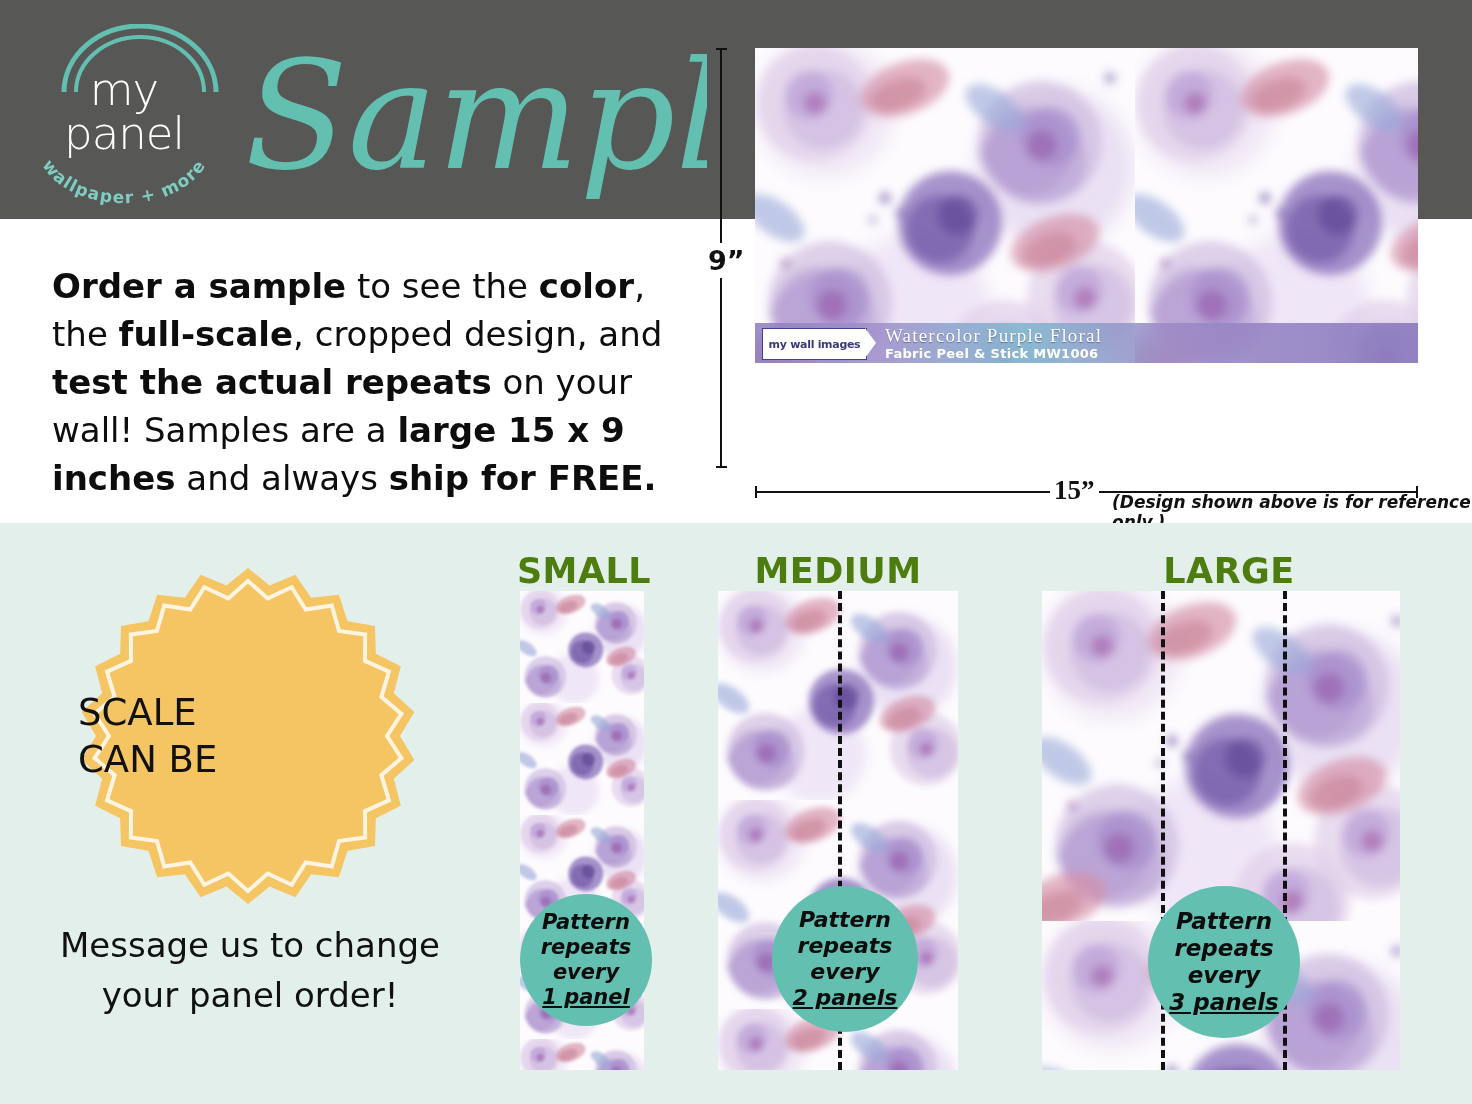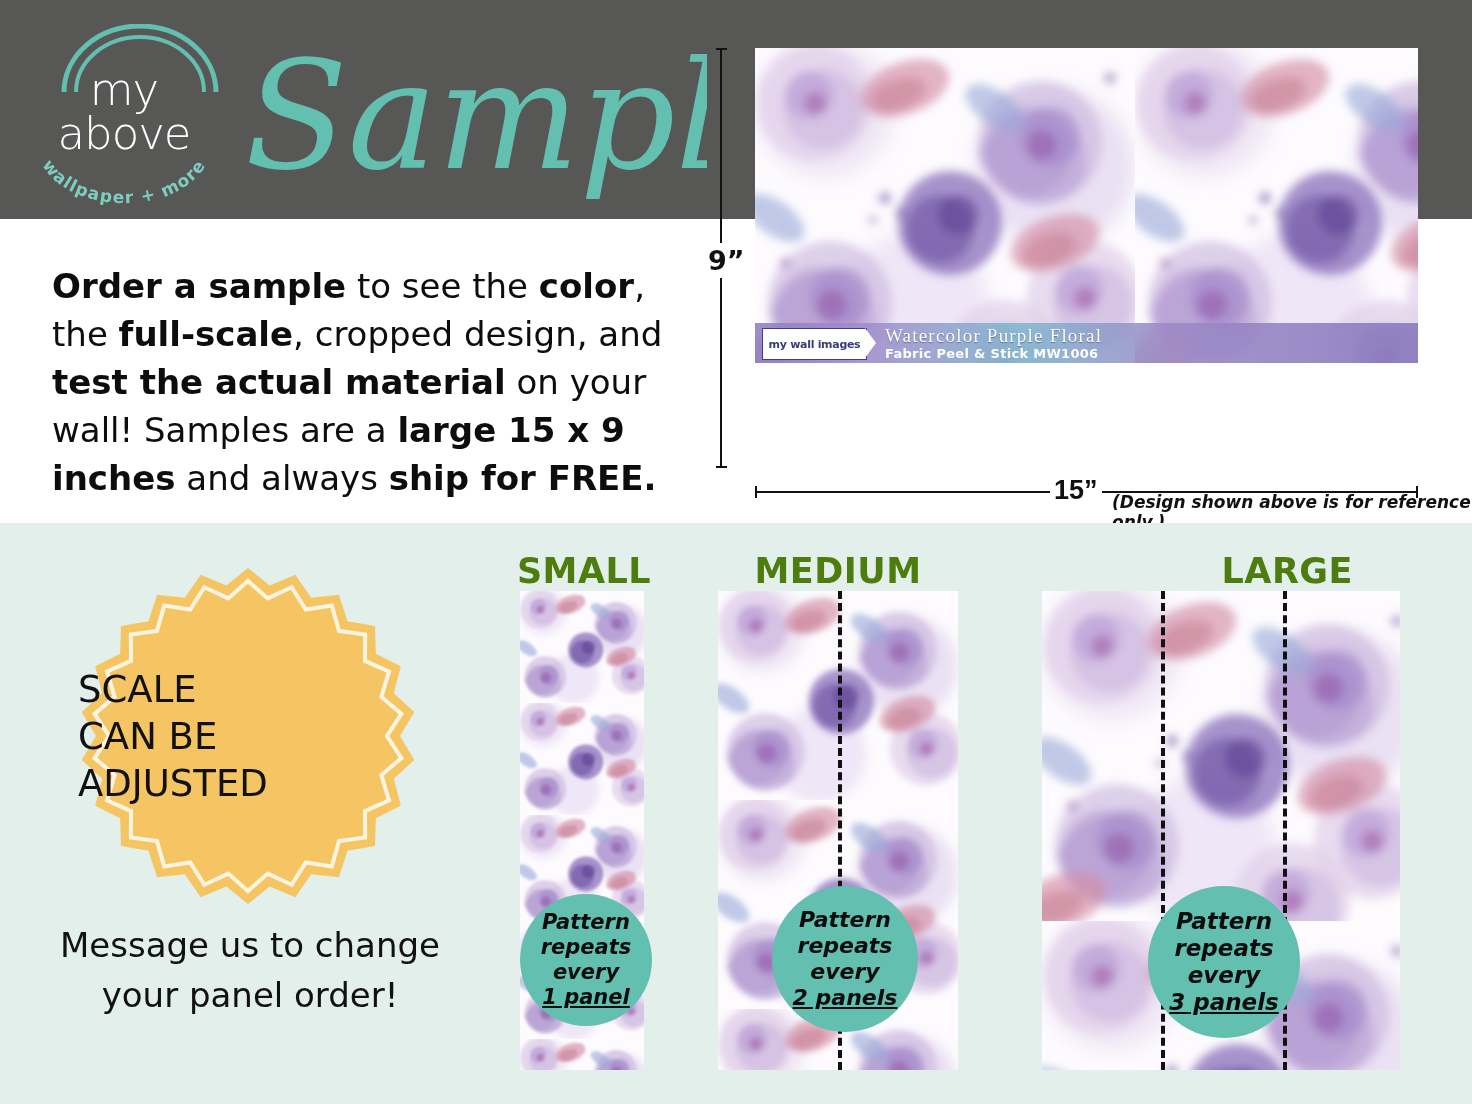--- a/index.html
+++ b/index.html
@@ -92,21 +92,21 @@
     font-family:"DejaVu Sans", sans-serif;
   }
   
   #dim-15{position:absolute;left:755px;top:486px;width:663px;height:12px;}
   #dim-15 .rule{position:absolute;left:0;top:5px;width:663px;height:2px;background:#111;}
   #dim-15 .cap-l{position:absolute;left:0;top:0;width:2px;height:12px;background:#111;}
   #dim-15 .cap-r{position:absolute;left:661px;top:0;width:2px;height:12px;background:#111;}
   #dim-15-label{
     position:absolute;left:1050px;top:475px;
     font-size:27px;font-weight:bold;color:#111;
-    font-family:Liberation Sans, sans-serif;background:#fff;padding:0 4px;
+    font-family:Liberation Serif, serif;background:#fff;padding:0 4px;
   }
   #ref-note{
     position:absolute;left:1112px;top:492px;
     font-size:17px;font-style:italic;font-weight:bold;color:#111;
     font-family:"DejaVu Sans", sans-serif;
   }
   
   #body-copy{
     position:absolute;left:52px;top:262px;width:640px;
     font-size:34px;line-height:48px;color:#0d0d0d;
@@ -271,21 +271,21 @@
 </svg>
 
 <div id="header-bar">
 
   <div id="logo">
     <svg id="logo-arc" viewBox="0 0 160 70">
       <path d="M4,68 A76,66 0 0 1 156,68" fill="none" stroke="#63bfb0" stroke-width="5"></path>
       <path d="M16,68 A64,55 0 0 1 144,68" fill="none" stroke="#63bfb0" stroke-width="4"></path>
     </svg>
     <div id="logo-wordmark">
-      <div>my above</div>
+      <div>my panel</div>
     </div>
     <svg id="logo-tagline" viewBox="0 0 180 60">
       <path id="tagArc" d="M8,6 A86,56 0 0 0 172,6" fill="none"></path>
       <text>
         <textPath href="#tagArc" startOffset="50%" text-anchor="middle" id="tagline-textpath">wallpaper + more</textPath>
       </text>
     </svg>
   </div>
 
   <svg id="samples-script" viewBox="0 0 470 190">
@@ -317,34 +317,33 @@
 </div>
 
 <div id="dim-15">
   <div class="cap-l"></div>
     <div class="rule"></div>
     <div class="cap-r"></div>
 </div>
 <div id="dim-15-label">15”</div>
 <div id="ref-note">(Design shown above is for reference only.)</div>
 
-<div id="body-copy"><b>Order a sample</b> to see the <b>color</b>, the <b>full-scale</b>, cropped design, and <b>test the actual material</b> on your wall! Samples are a <b>large 15 x 9 inches</b> and always <b>ship for FREE.</b></div>
+<div id="body-copy"><b>Order a sample</b> to see the <b>color</b>, the <b>full-scale</b>, cropped design, and <b>test the actual repeats</b> on your wall! Samples are a <b>large 15 x 9 inches</b> and always <b>ship for FREE.</b></div>
 
 <div id="mint-section"></div>
 
 <svg id="badge" viewBox="0 0 340 340">
   <g id="starburst-group">
       <path d="M170.00,2.00L191.63,19.55L217.33,8.81L233.14,31.74L260.83,28.67L269.54,55.13L296.97,59.98L297.87,87.82L322.82,100.21L315.84,127.18L336.29,146.09L322.00,170.00L336.29,193.91L315.84,212.82L322.82,239.79L297.87,252.18L296.97,280.02L269.54,284.87L260.83,311.33L233.14,308.26L217.33,331.19L191.63,320.45L170.00,338.00L148.37,320.45L122.67,331.19L106.86,308.26L79.17,311.33L70.46,284.87L43.03,280.02L42.13,252.18L17.18,239.79L24.16,212.82L3.71,193.91L18.00,170.00L3.71,146.09L24.16,127.18L17.18,100.21L42.13,87.82L43.03,59.98L70.46,55.13L79.17,28.67L106.86,31.74L122.67,8.81L148.37,19.55Z" fill="#f6c563"></path>
       <path d="M170.00,15.00L189.78,32.41L213.67,21.28L227.74,43.56L253.80,39.61L261.03,64.95L287.14,68.50L286.93,94.85L310.99,105.61L303.37,130.84L323.42,147.94L309.00,170.00L323.42,192.06L303.37,209.16L310.99,234.39L286.93,245.15L287.14,271.50L261.03,275.05L253.80,300.39L227.74,296.44L213.67,318.72L189.78,307.59L170.00,325.00L150.22,307.59L126.33,318.72L112.26,296.44L86.20,300.39L78.97,275.05L52.86,271.50L53.07,245.15L29.01,234.39L36.63,209.16L16.58,192.06L31.00,170.00L16.58,147.94L36.63,130.84L29.01,105.61L53.07,94.85L52.86,68.50L78.97,64.95L86.20,39.61L112.26,43.56L126.33,21.28L150.22,32.41Z" fill="none" stroke="#fdf4e2" stroke-width="4"></path>
     </g>
 </svg>
 <div id="badge-text">
   <div>SCALE</div>
   <div>CAN BE</div>
-  <div>ADJUSTED</div>
 </div>
 
 <div id="message-copy">
   <div>Message us to change</div>
   <div>your panel order!</div>
 </div>
 
 <div class="scale-title" style="left:460px;top:551px;width:248px;">SMALL</div>
 <div class="panel-strip" style="left:520px;top:591px;width:124px;height:479px;">
   <svg width="124" height="479" viewBox="0 0 124 479">
@@ -369,21 +368,21 @@
 <div class="dash-line" style="left:838px;top:591px;height:479px;"></div>
 <div class="repeat-badge" style="left:772px;top:886px;width:146px;height:146px;font-size:22px;">
   <div>
     <div>Pattern</div>
     <div>repeats</div>
     <div>every</div>
     <u>2 panels</u>
   </div>
 </div>
 
-<div class="scale-title" style="left:1105px;top:551px;width:248px;text-align:right;">LARGE</div>
+<div class="scale-title" style="left:1105px;top:551px;width:248px;">LARGE</div>
 <div class="panel-strip" style="left:1042px;top:591px;width:358px;height:479px;">
   <svg width="358" height="479" viewBox="0 0 358 479">
     <rect width="358" height="479" fill="url(#floralPat)"></rect>
   </svg>
 </div>
 <div class="dash-line" style="left:1161px;top:591px;height:479px;"></div>
 <div class="dash-line" style="left:1283px;top:591px;height:479px;"></div>
 <div class="repeat-badge" style="left:1148px;top:886px;width:152px;height:152px;font-size:23px;">
   <div>
     <div>Pattern</div>

